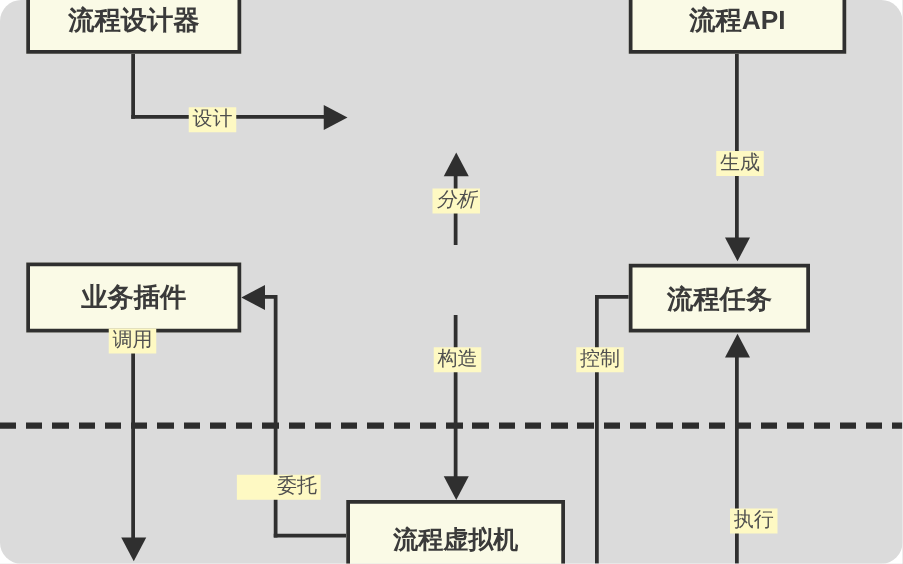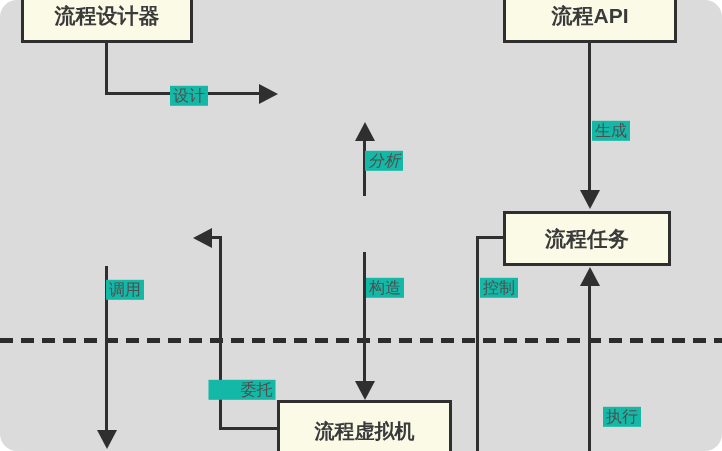--- a/index.html
+++ b/index.html
@@ -27,21 +27,21 @@
     display: flex;
     align-items: center;
     justify-content: center;
     white-space: nowrap;
   }
   #n-designer   { left: 21px;  top: -11px; width: 172px; height: 54px; }
   #n-api        { left: 503px; top: -11px; width: 174px; height: 54px; }
   #n-definition { left: 278px; top: 67px;  width: 172px; height: 55px; }
   #n-plugin     { left: 21px;  top: 210px; width: 172px; height: 56px; }
   #n-parser     { left: 277px; top: 196px; width: 178px; height: 56px; }
-  #n-task       { left: 503px; top: 211px; width: 168px; height: 55px; text-align: center; }
+  #n-task       { left: 503px; top: 211px; width: 145px; height: 55px; text-align: center; }
   #n-vm         { left: 277px; top: 400px; width: 175px; height: 62px; font-size: 20px; }
 
   
   .seg {
     position: absolute;
     background: #2f2f2f;
   }
   
   #e-design-v   { left: 105px; top: 43px;  width: 3px;  height: 52px; }
   #e-design-h   { left: 105px; top: 92px;  width: 157px; height: 3px; }
@@ -74,35 +74,34 @@
   #a-analyze   { left: 355px; top: 122px; }
   #a-construct { left: 355px; top: 381px; }
   #a-execute   { left: 580px; top: 267px; }
   #a-invoke    { left: 97px;  top: 430px; }
   #a-delegate  { left: 193px; top: 228px; }
 
   
   .edge-label {
     position: absolute;
     transform: translate(-50%, -50%);
-    background: #14b8a6;
+    background: #fef9c3;
     color: #4f4f4f;
     font-size: 16px;
     line-height: 1.15;
     padding: 1px 3px;
     white-space: nowrap;
-    margin-left: 19px;
   }
   #l-design    { left: 170px; top: 96px; }
   #l-generate  { left: 592px; top: 131px; }
   #l-analyze   { left: 365px; top: 161px; font-style: italic; }
   #l-construct { left: 366px; top: 288px; }
   #l-control   { left: 480px; top: 288px; }
   #l-execute   { left: 603px; top: 417px; }
-  #l-invoke    { left: 106px; top: 290px; }
+  #l-invoke    { left: 106px; top: 273px; }
   #l-delegate  { left: 223px; top: 390px; padding-left: 32px; }
 
   
   .dashed-separator {
     position: absolute;
     left: 0;
     top: 338px;
     width: 722px;
     height: 5px;
     background: repeating-linear-gradient(90deg,
@@ -133,20 +132,21 @@
   <div class="arr arr-right" id="a-design"></div>
   <div class="arr arr-down" id="a-generate"></div>
   <div class="arr arr-up" id="a-analyze"></div>
   <div class="arr arr-down" id="a-construct"></div>
   <div class="arr arr-up" id="a-execute"></div>
   <div class="arr arr-down" id="a-invoke"></div>
   <div class="arr arr-left" id="a-delegate"></div>
 
   <div class="node" id="n-designer">流程设计器</div>
   <div class="node" id="n-api">流程API</div>
+  <div class="node" id="n-plugin">业务插件</div>
   <div class="node" id="n-task">流程任务</div>
   <div class="node" id="n-vm">流程虚拟机</div>
 
   <div class="edge-label" id="l-design">设计</div>
   <div class="edge-label" id="l-generate">生成</div>
   <div class="edge-label" id="l-analyze">分析</div>
   <div class="edge-label" id="l-construct">构造</div>
   <div class="edge-label" id="l-control">控制</div>
   <div class="edge-label" id="l-execute">执行</div>
   <div class="edge-label" id="l-invoke">调用</div>

